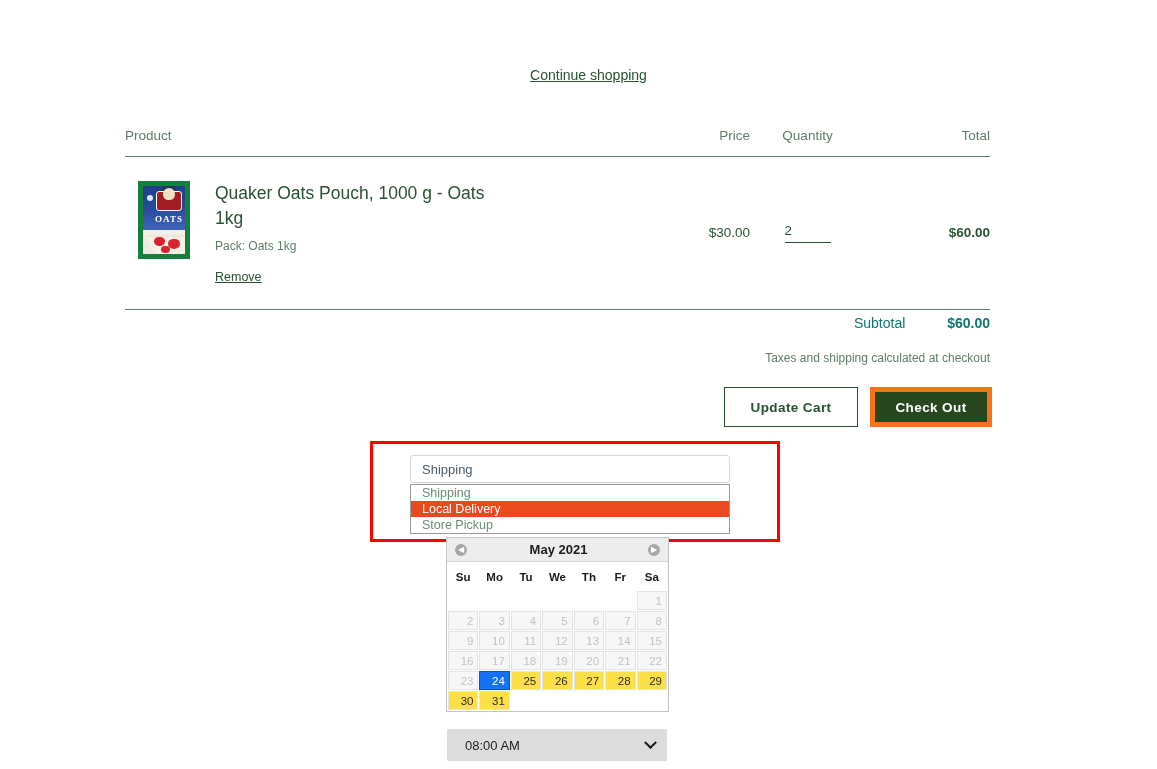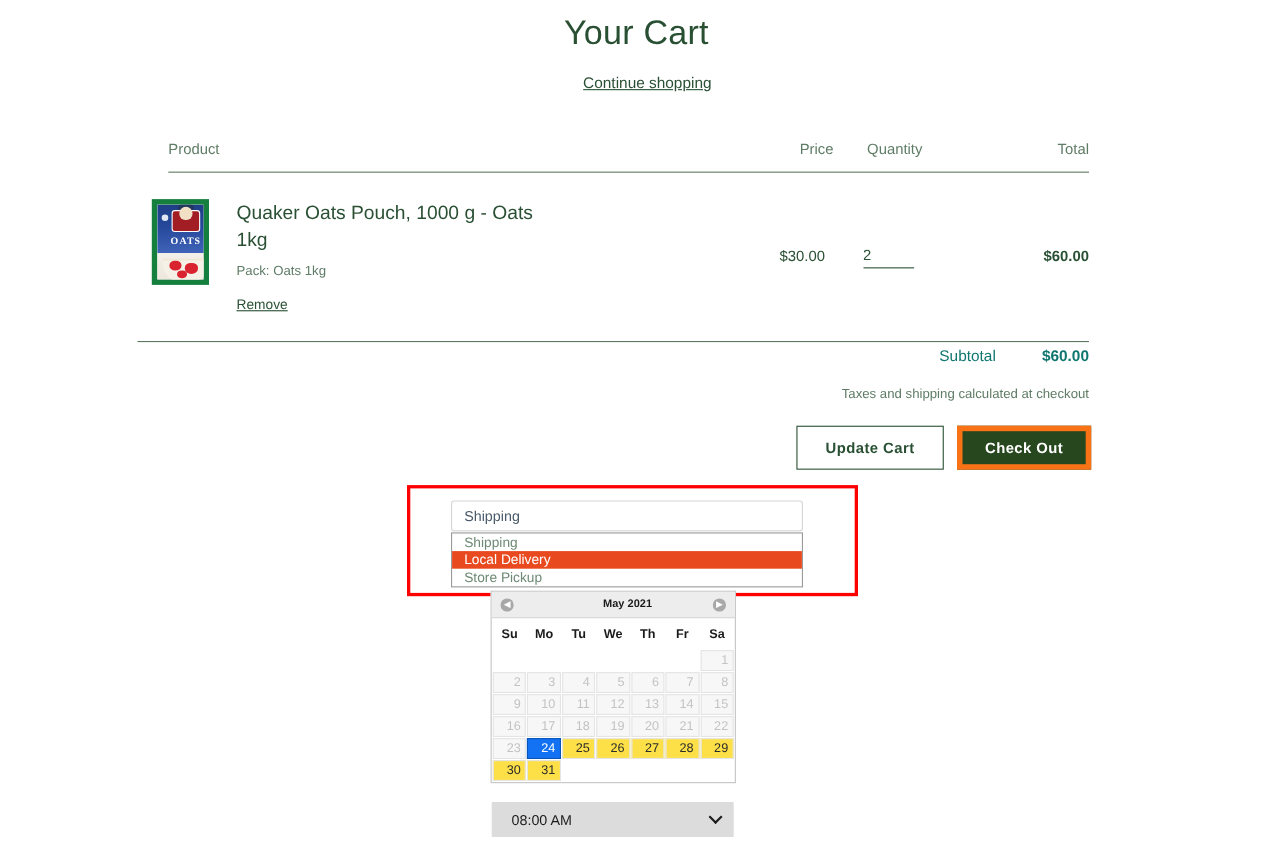--- a/index.html
+++ b/index.html
@@ -27,21 +27,21 @@
   }
 
   
   .cart-table {
     position: absolute; top: 128px; left: 125px; width: 865px;
   }
   .cart-head {
     display: flex; align-items: flex-end;
     padding-bottom: 13px;
     border-bottom: 1px solid #5d7a63;
-    font-size: 13.5px; color: #5f7c66; margin-left: 28px;
+    font-size: 13.5px; color: #5f7c66;
   }
   .col-product { width: 515px; }
   .col-price   { width: 110px; text-align: right; }
   .col-qty     { width: 115px; text-align: center; }
   .col-total   { width: 125px; text-align: right; }
 
   .cart-row {
     display: flex; align-items: center;
     padding: 22px 0 24px 0;
     border-bottom: 1px solid #5d7a63;
@@ -202,22 +202,22 @@
     background: #ffffff;
     font-family: "Liberation Sans", sans-serif;
   }
   .dp-header {
     height: 24px; background: #ededed;
     border-bottom: 1px solid #d7d7d7;
     display: flex; align-items: center; justify-content: space-between;
     padding: 0 8px;
     position: relative;
   }
-  .dp-title { font-size: 10px; font-weight: 700; color: #1b1b1b;
-    position: absolute; left: 0; width: 223px; text-align: center; margin-left: 12px; }
+  .dp-title { font-size: 13px; font-weight: 700; color: #1b1b1b;
+    position: absolute; left: 0; width: 223px; text-align: center; }
   .dp-nav {
     width: 12px; height: 12px; border-radius: 50%;
     background: #a8a8a8; color: #ffffff; font-size: 8px;
     display: flex; align-items: center; justify-content: center;
     cursor: pointer; z-index: 2;
   }
   .dp-grid { width: 100%; border-collapse: separate; border-spacing: 1px; }
   .dp-grid th {
     font-size: 11.5px; font-weight: 700; color: #1b1b1b;
     padding: 8px 0 7px 0; text-align: center;
@@ -249,21 +249,20 @@
     width: 9px; height: 9px;
     border-right: 2px solid #1c1c1c; border-bottom: 2px solid #1c1c1c;
     transform: rotate(45deg) translate(-2px,-2px);
   }
 </style>
 </head>
 <body>
 
 <div class="page">
 
-  <div class="cart-title">Your Cart</div>
   <div class="continue-shopping">Continue shopping</div>
 
   <div class="cart-table">
     <div class="cart-head">
       <div class="col-product">Product</div>
       <div class="col-price">Price</div>
       <div class="col-qty">Quantity</div>
       <div class="col-total">Total</div>
     </div>
 

